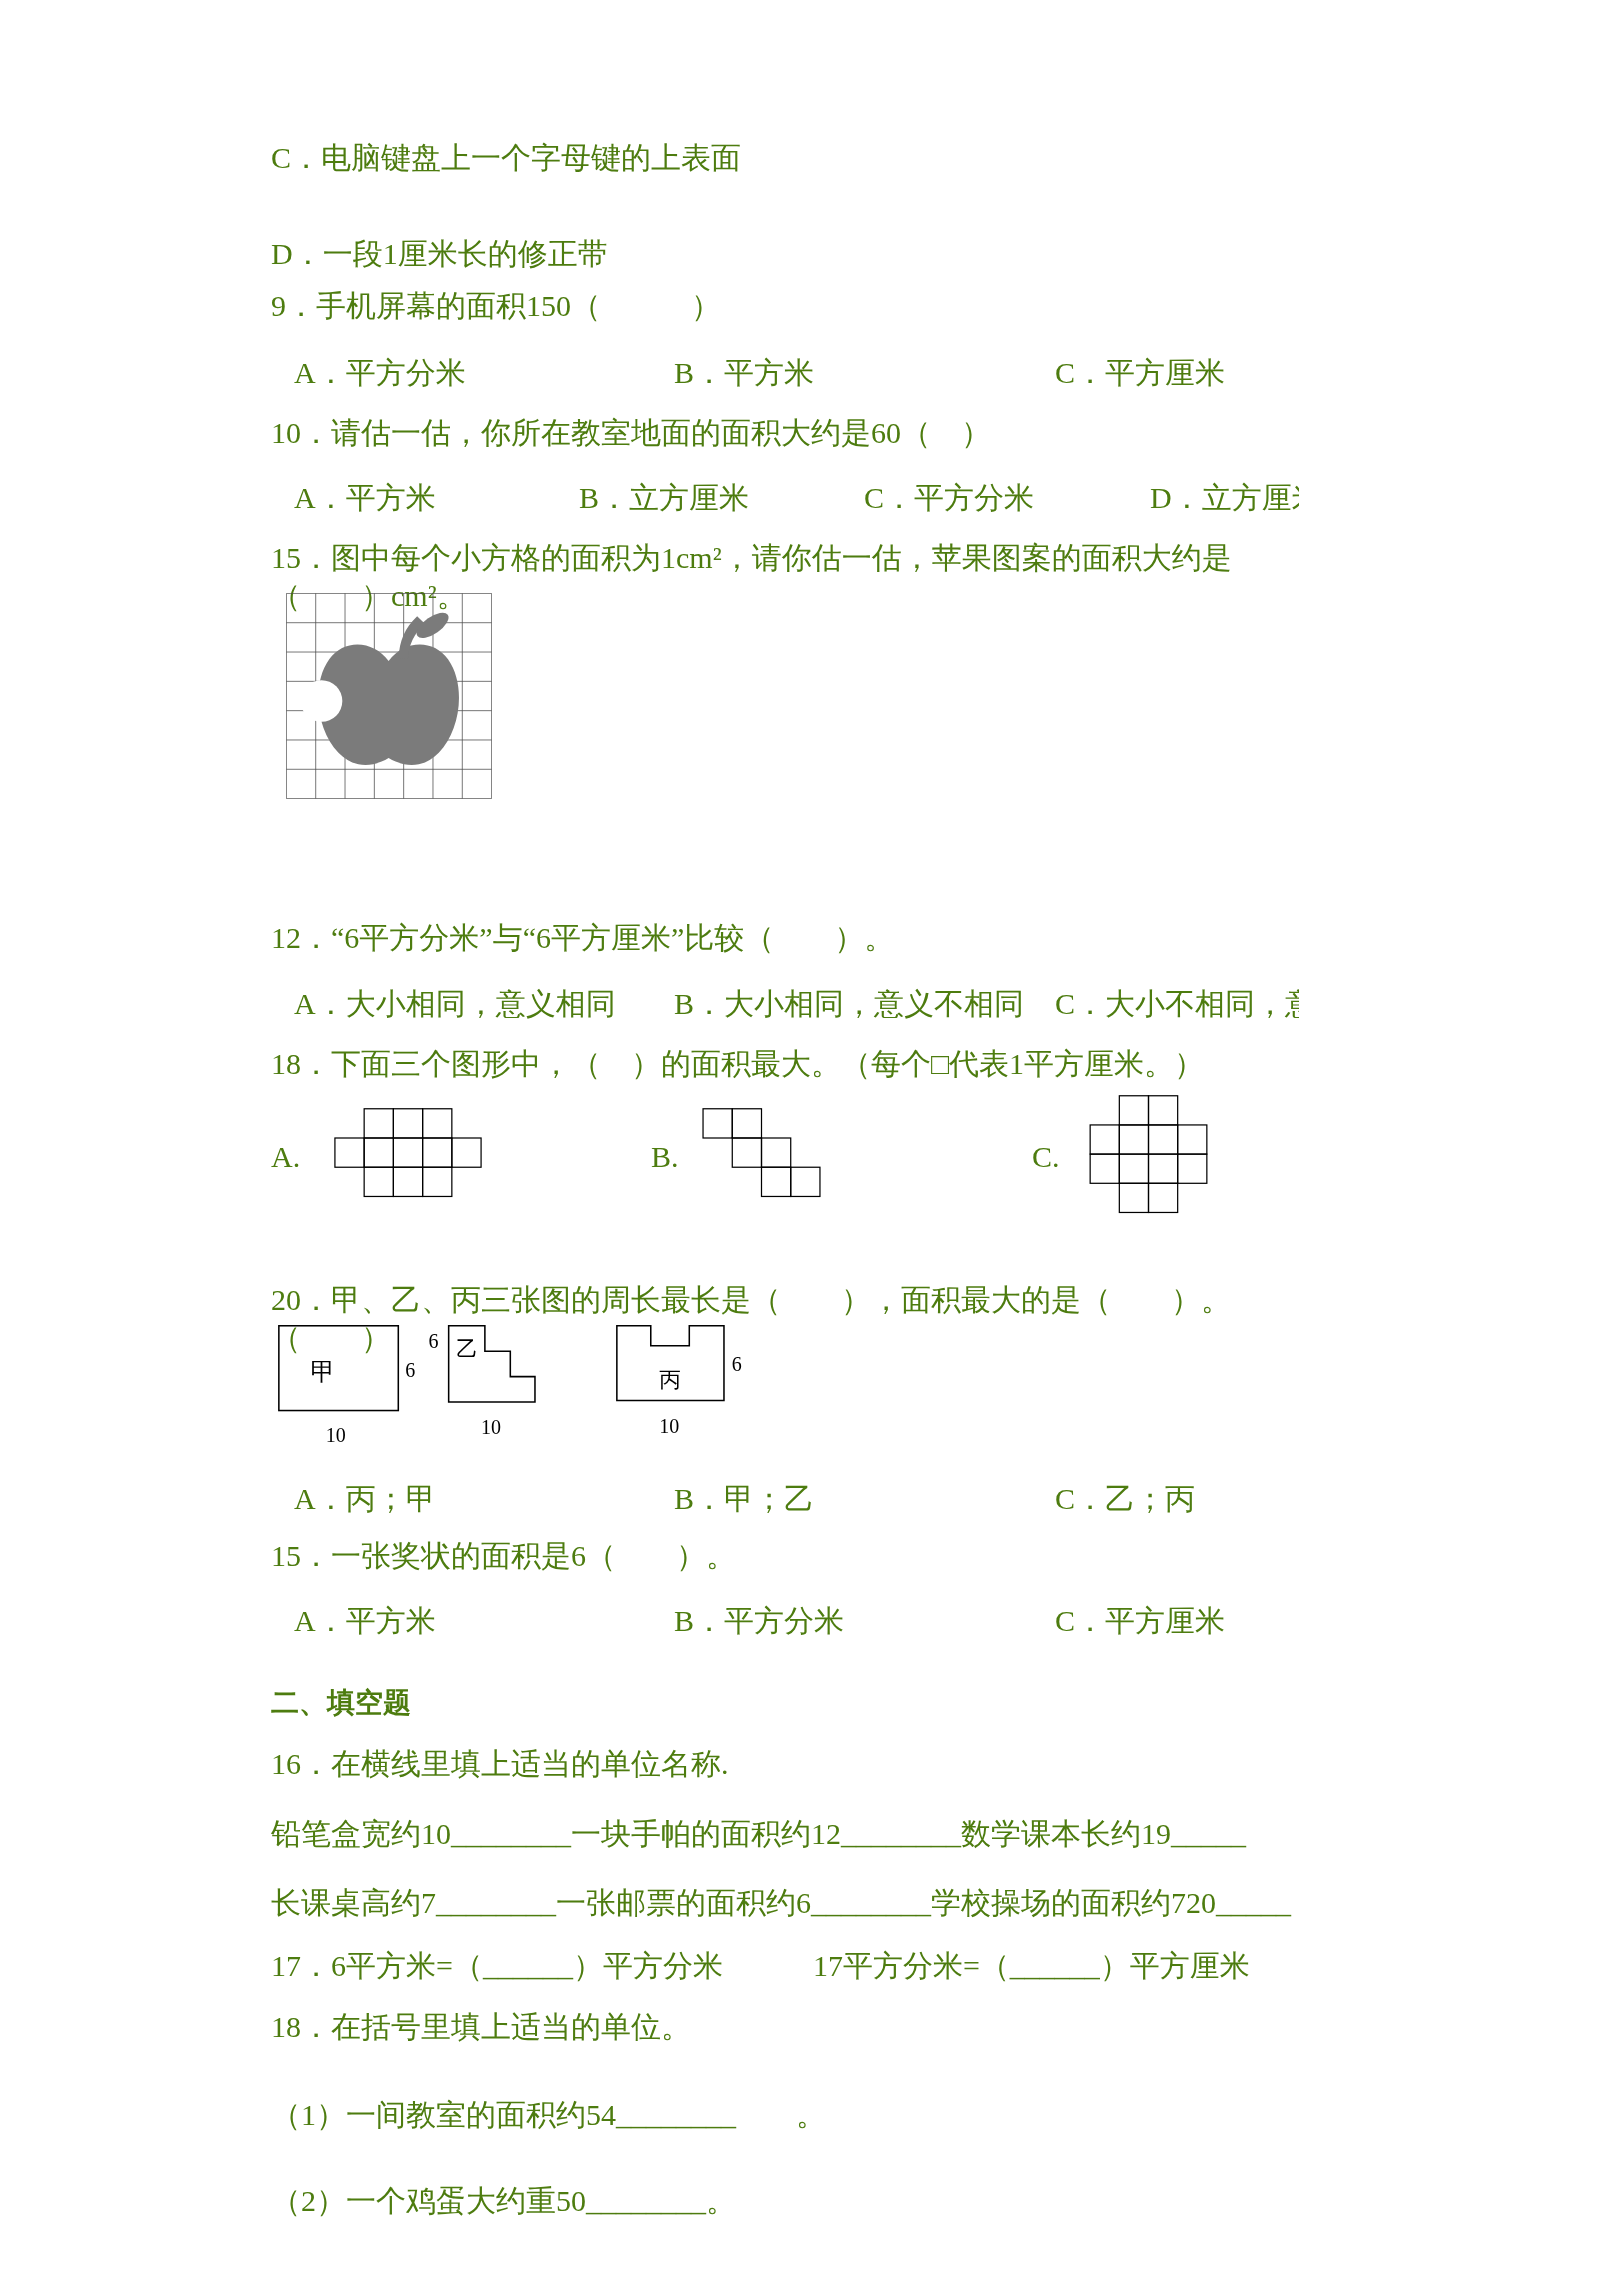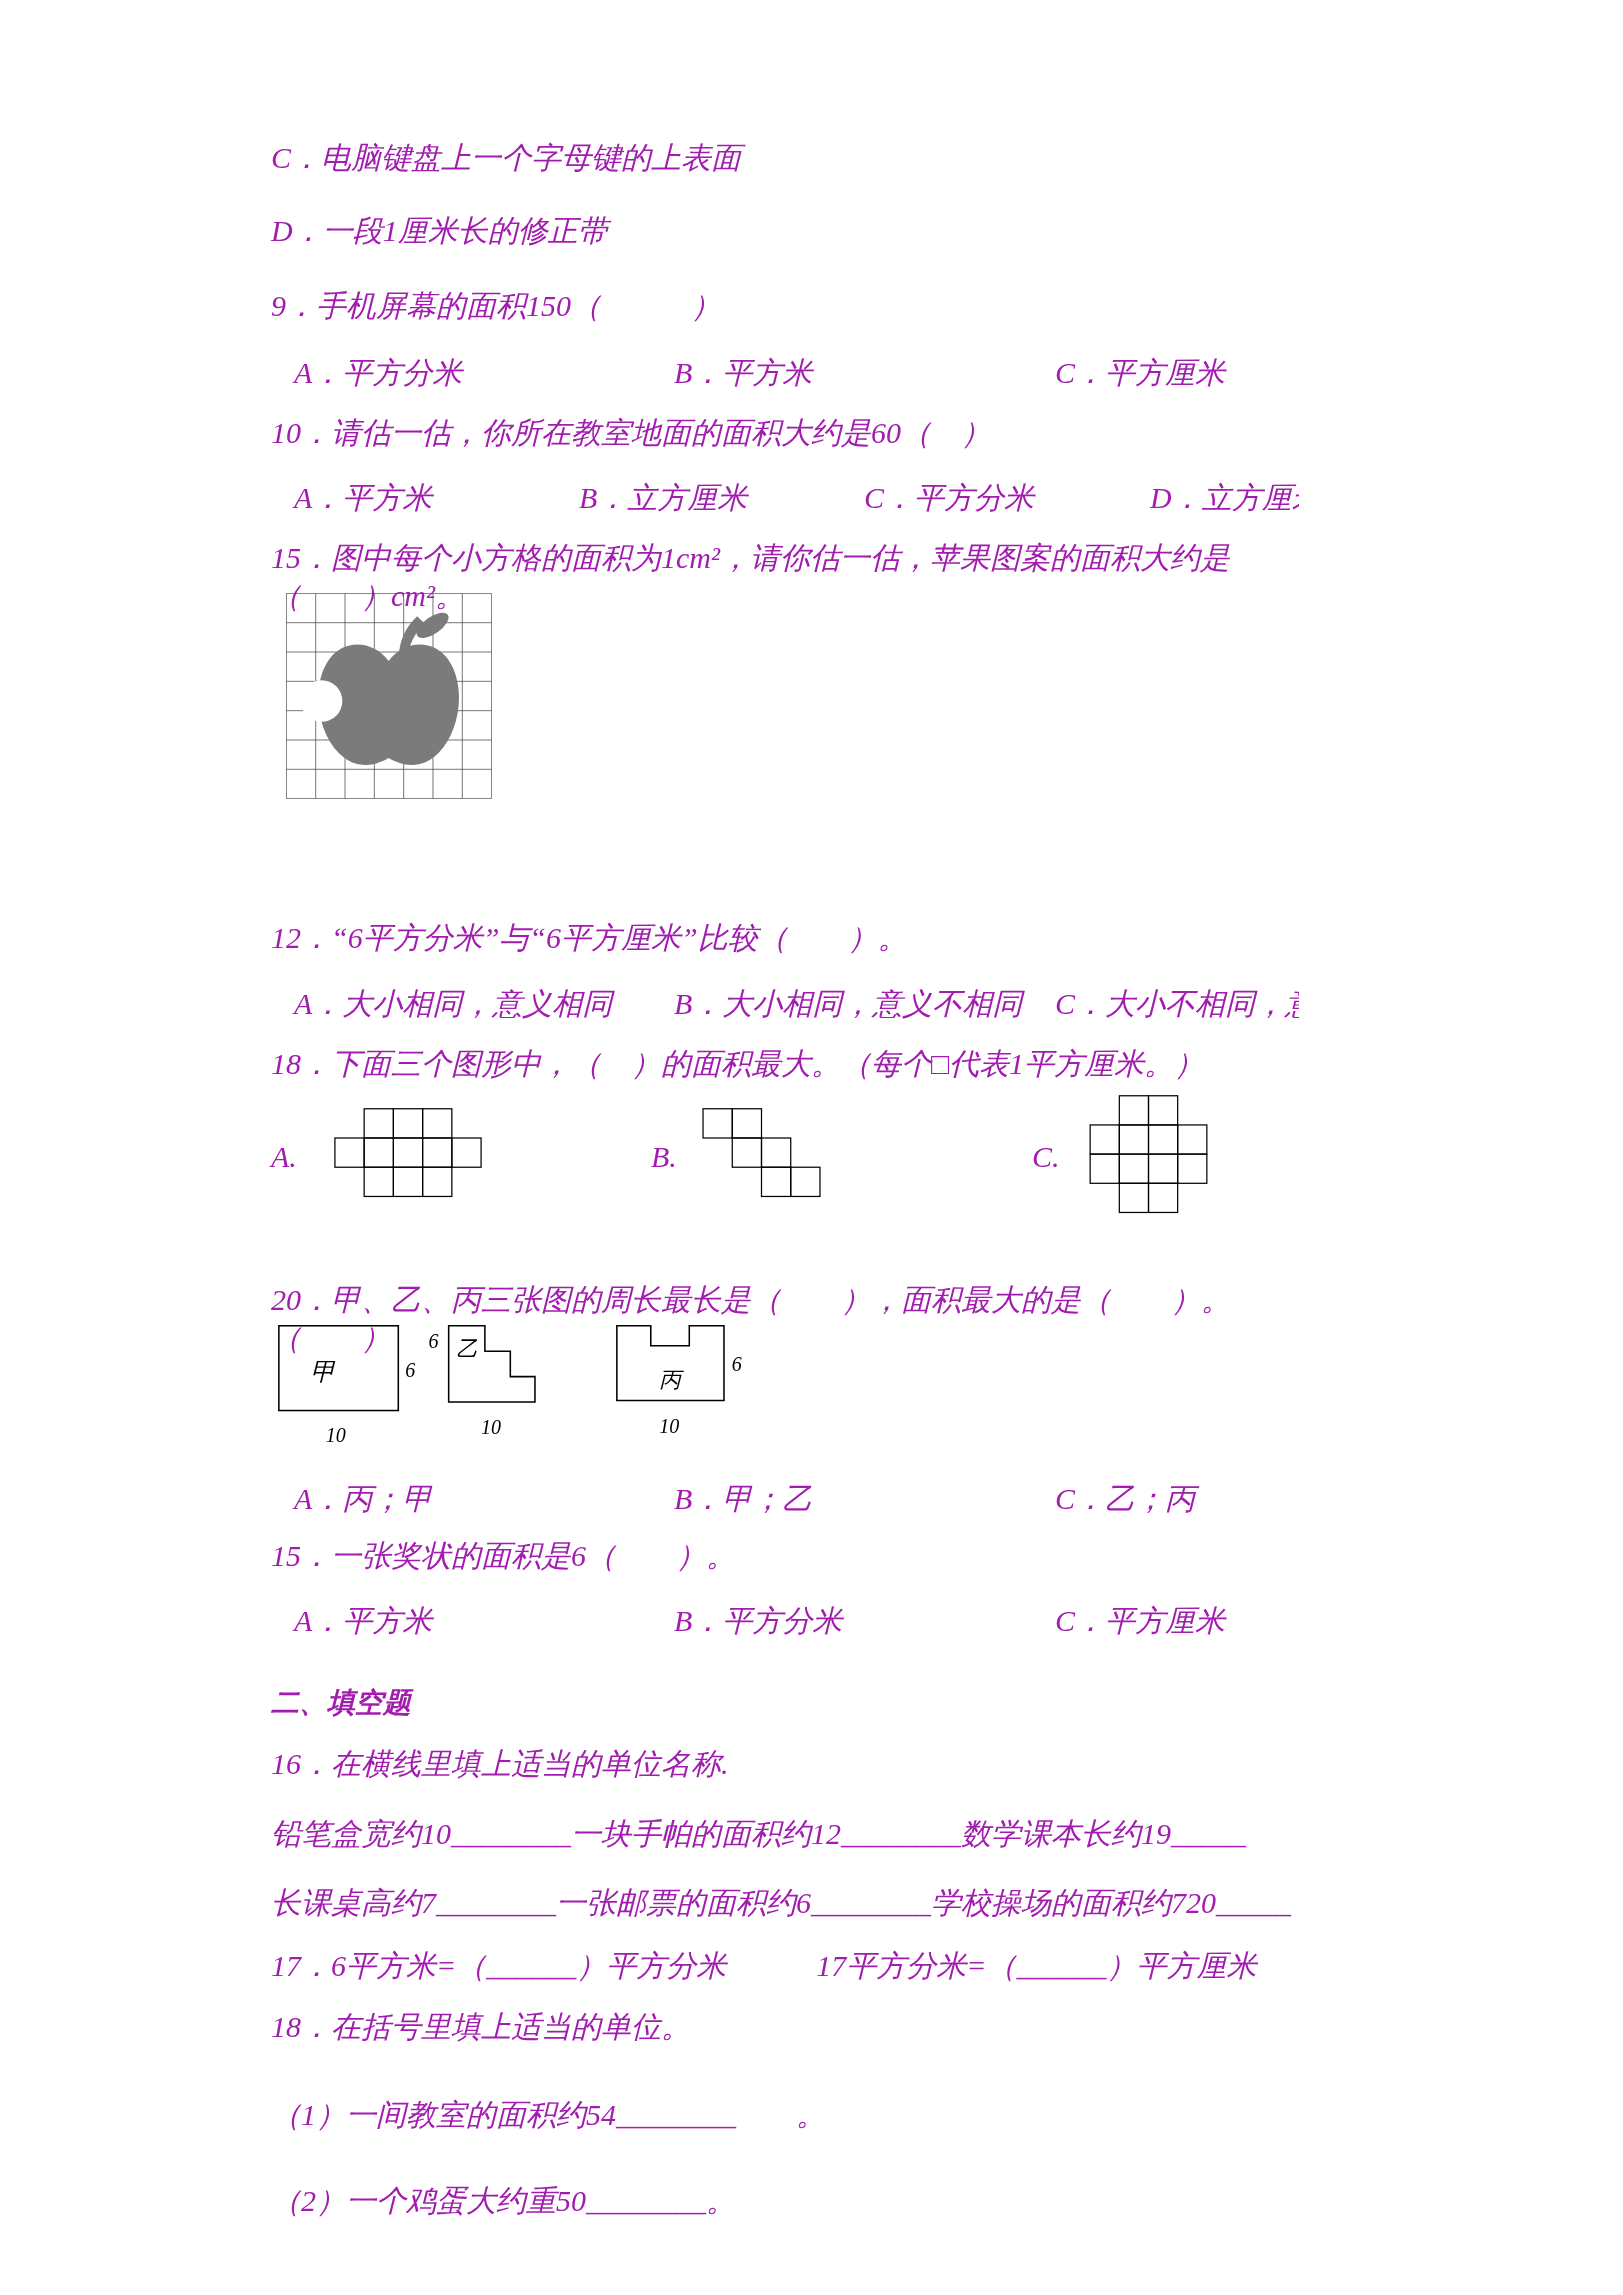--- a/index.html
+++ b/index.html
@@ -1,23 +1,22 @@
 <!DOCTYPE html>
 <html style="font-size:12.3px"><head>
 <meta charset="utf-8">
 <style>
   html,body{margin:0;padding:0;background:#ffffff;}
   .page{
     position:relative;
     width:1299px;height:2295px;
-    background:#ffffff;color:#a21caf;
+    background:#ffffff;color:#4d7c0f;
     font-family:"Liberation Serif","DejaVu Serif",serif;
     font-size:30px;
     overflow:hidden;
-    font-style:italic;
   }
   .line{
     position:absolute;left:271px;
     white-space:pre-wrap;line-height:1.25;
   }
   .sec{font-weight:700;font-size:28px;}
   .optrow{position:absolute;left:271px;width:1270px;height:42px;}
   .optrow span{position:absolute;top:2px;white-space:pre;margin-left:23px;}
   .o3-0{left:0}.o3-1{left:380px}.o3-2{left:761px}
   .o4-0{left:0}.o4-1{left:285px}.o4-2{left:570px}.o4-3{left:856px}
@@ -26,21 +25,21 @@
   svg text{font-family:"Liberation Serif","DejaVu Serif",serif;fill:#000000;}
   .cell{fill:none;stroke:#000000;stroke-width:1.6;}
   .outline{fill:none;stroke:#000000;stroke-width:2;}
 </style>
 </head>
 <body>
 
 <div class="page">
 
   <div class="line" style="top:139px">C．电脑键盘上一个字母键的上表面</div>
-  <div class="line" style="top:212px">D．一段1厘米长的修正带</div>
+  <div class="line" style="top:235px">D．一段1厘米长的修正带</div>
 
   <div class="line" style="top:287px">9．手机屏幕的面积150（　　　）</div>
   <div class="optrow" style="top:351px">
     <span class="o3-0">A．平方分米</span>
     <span class="o3-1">B．平方米</span>
     <span class="o3-2">C．平方厘米</span>
   </div>
 
   <div class="line" style="top:414px">10．请估一估，你所在教室地面的面积大约是60（　）</div>
   <div class="optrow" style="top:476px">

